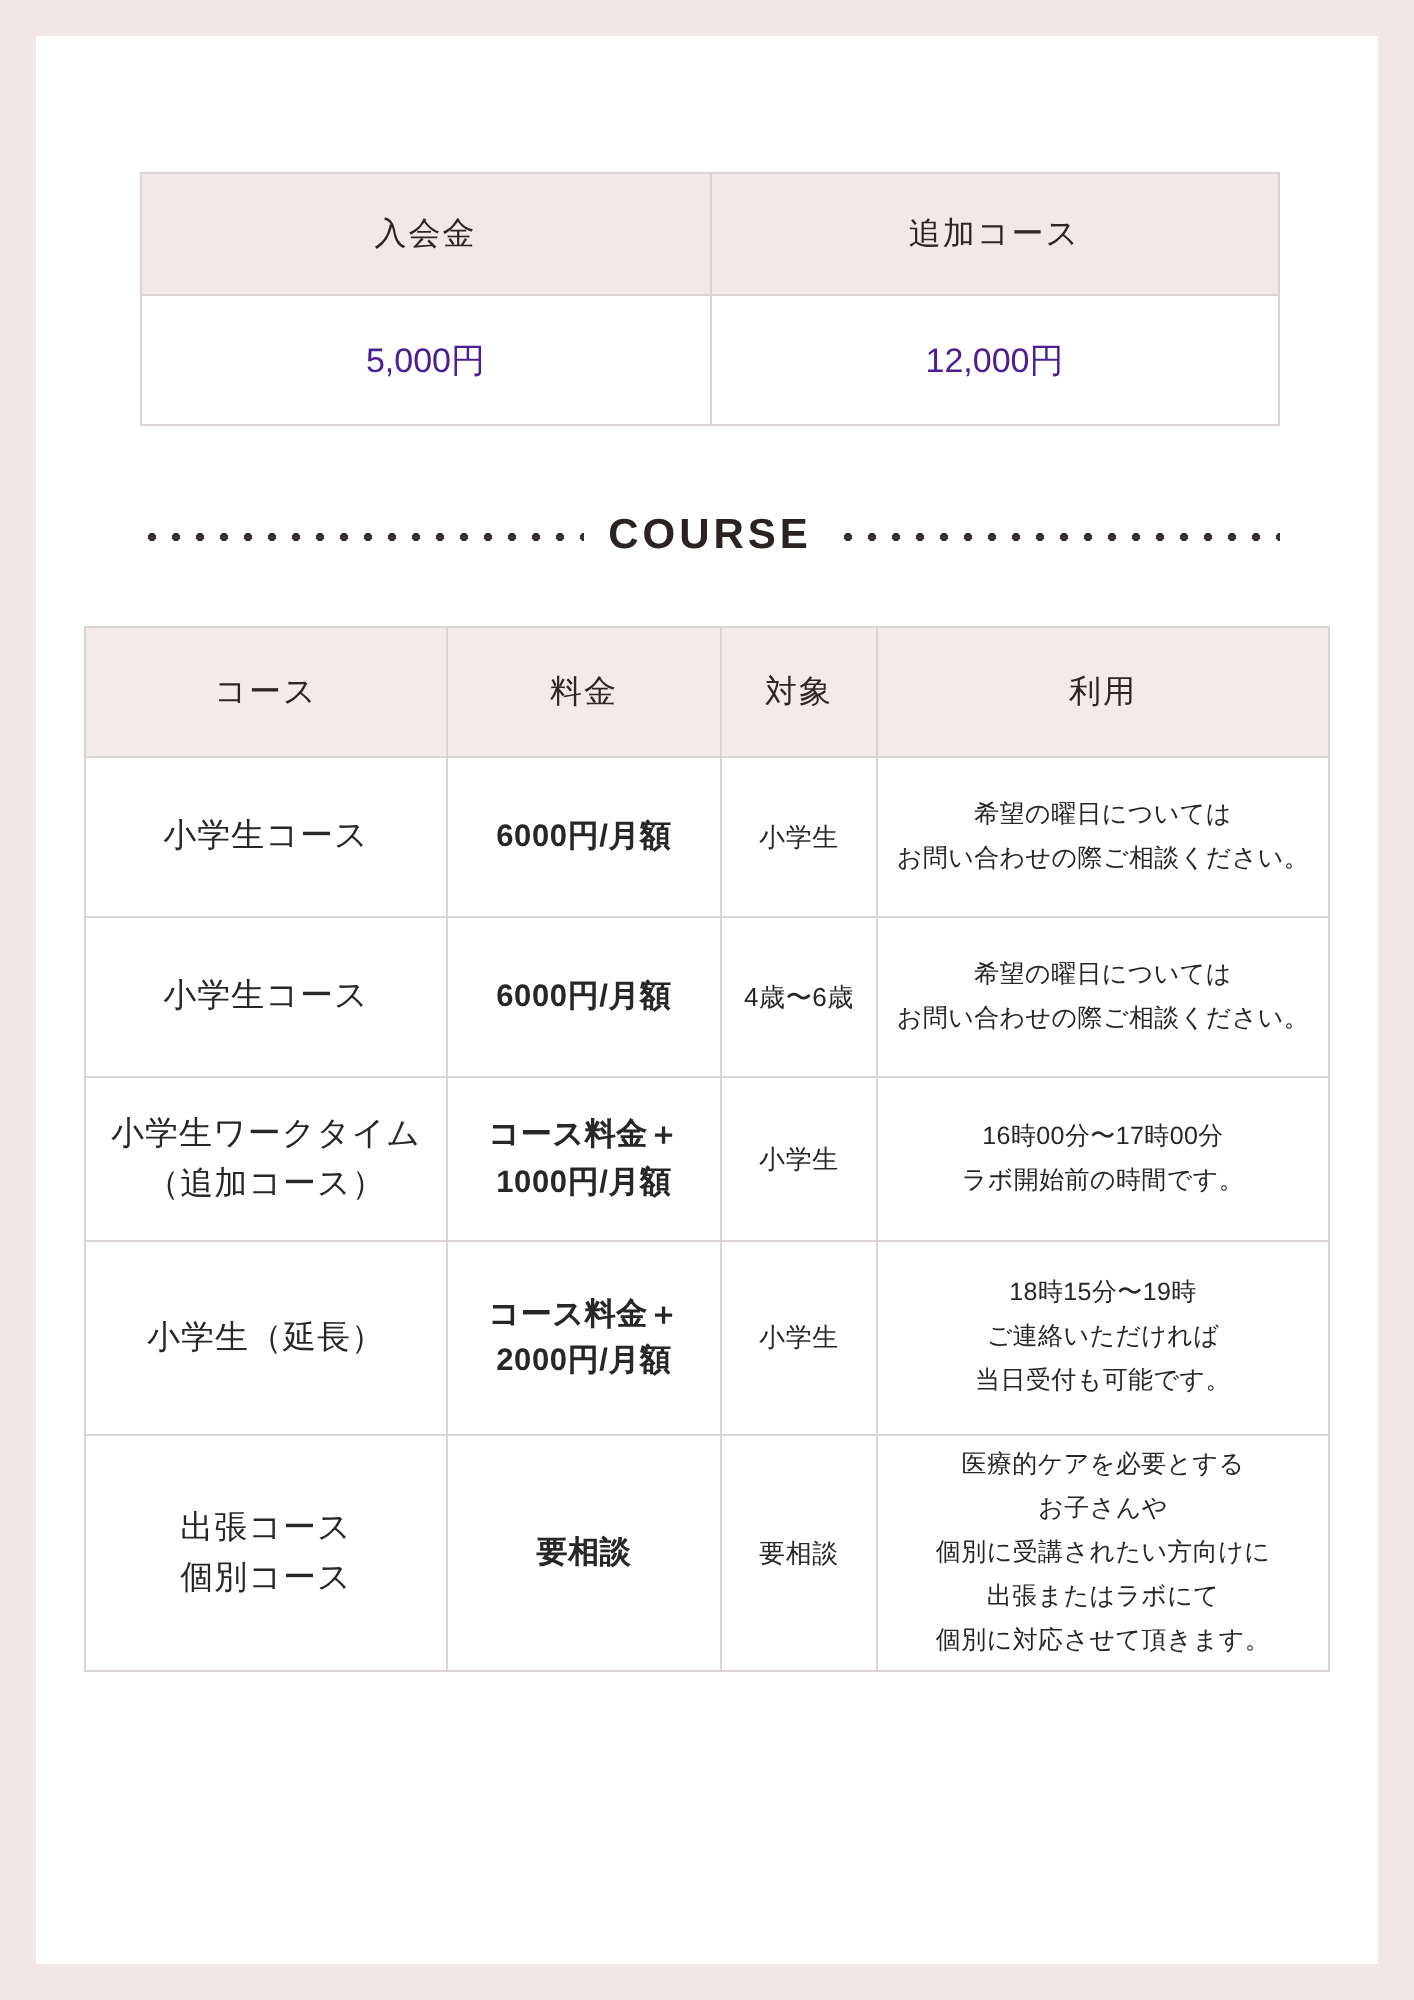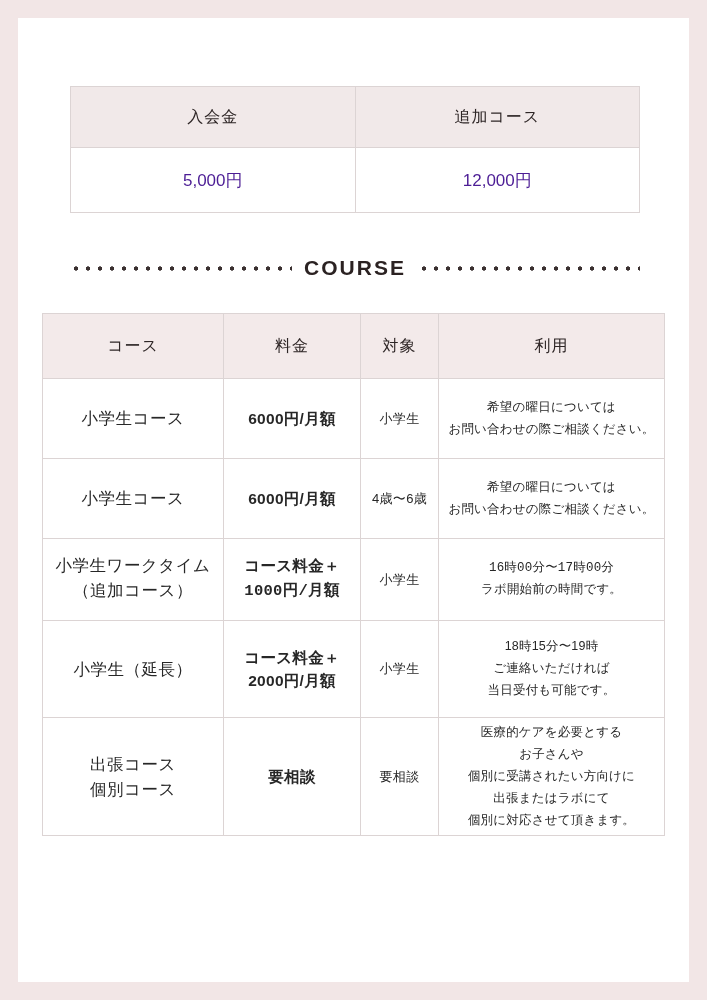--- a/index.html
+++ b/index.html
@@ -123,21 +123,21 @@
     font-weight: 400;
     letter-spacing: 0.3px;
   }
   .course-table td.c-usage {
     font-size: 12.5px;
     font-weight: 400;
     line-height: 1.75;
     letter-spacing: 0.2px;
   }
   .row-h1 { height: 80px; }
-  .row-h2 { height: 82px; font-family: Liberation Mono, monospace; }
+  .row-h2 { height: 82px; }
   .row-h3 { height: 97px; }
   .row-h4 { height: 112px; }
 </style>
 </head>
 <body>
 
 <div class="page">
 
   <table class="fee-table">
     <thead>

